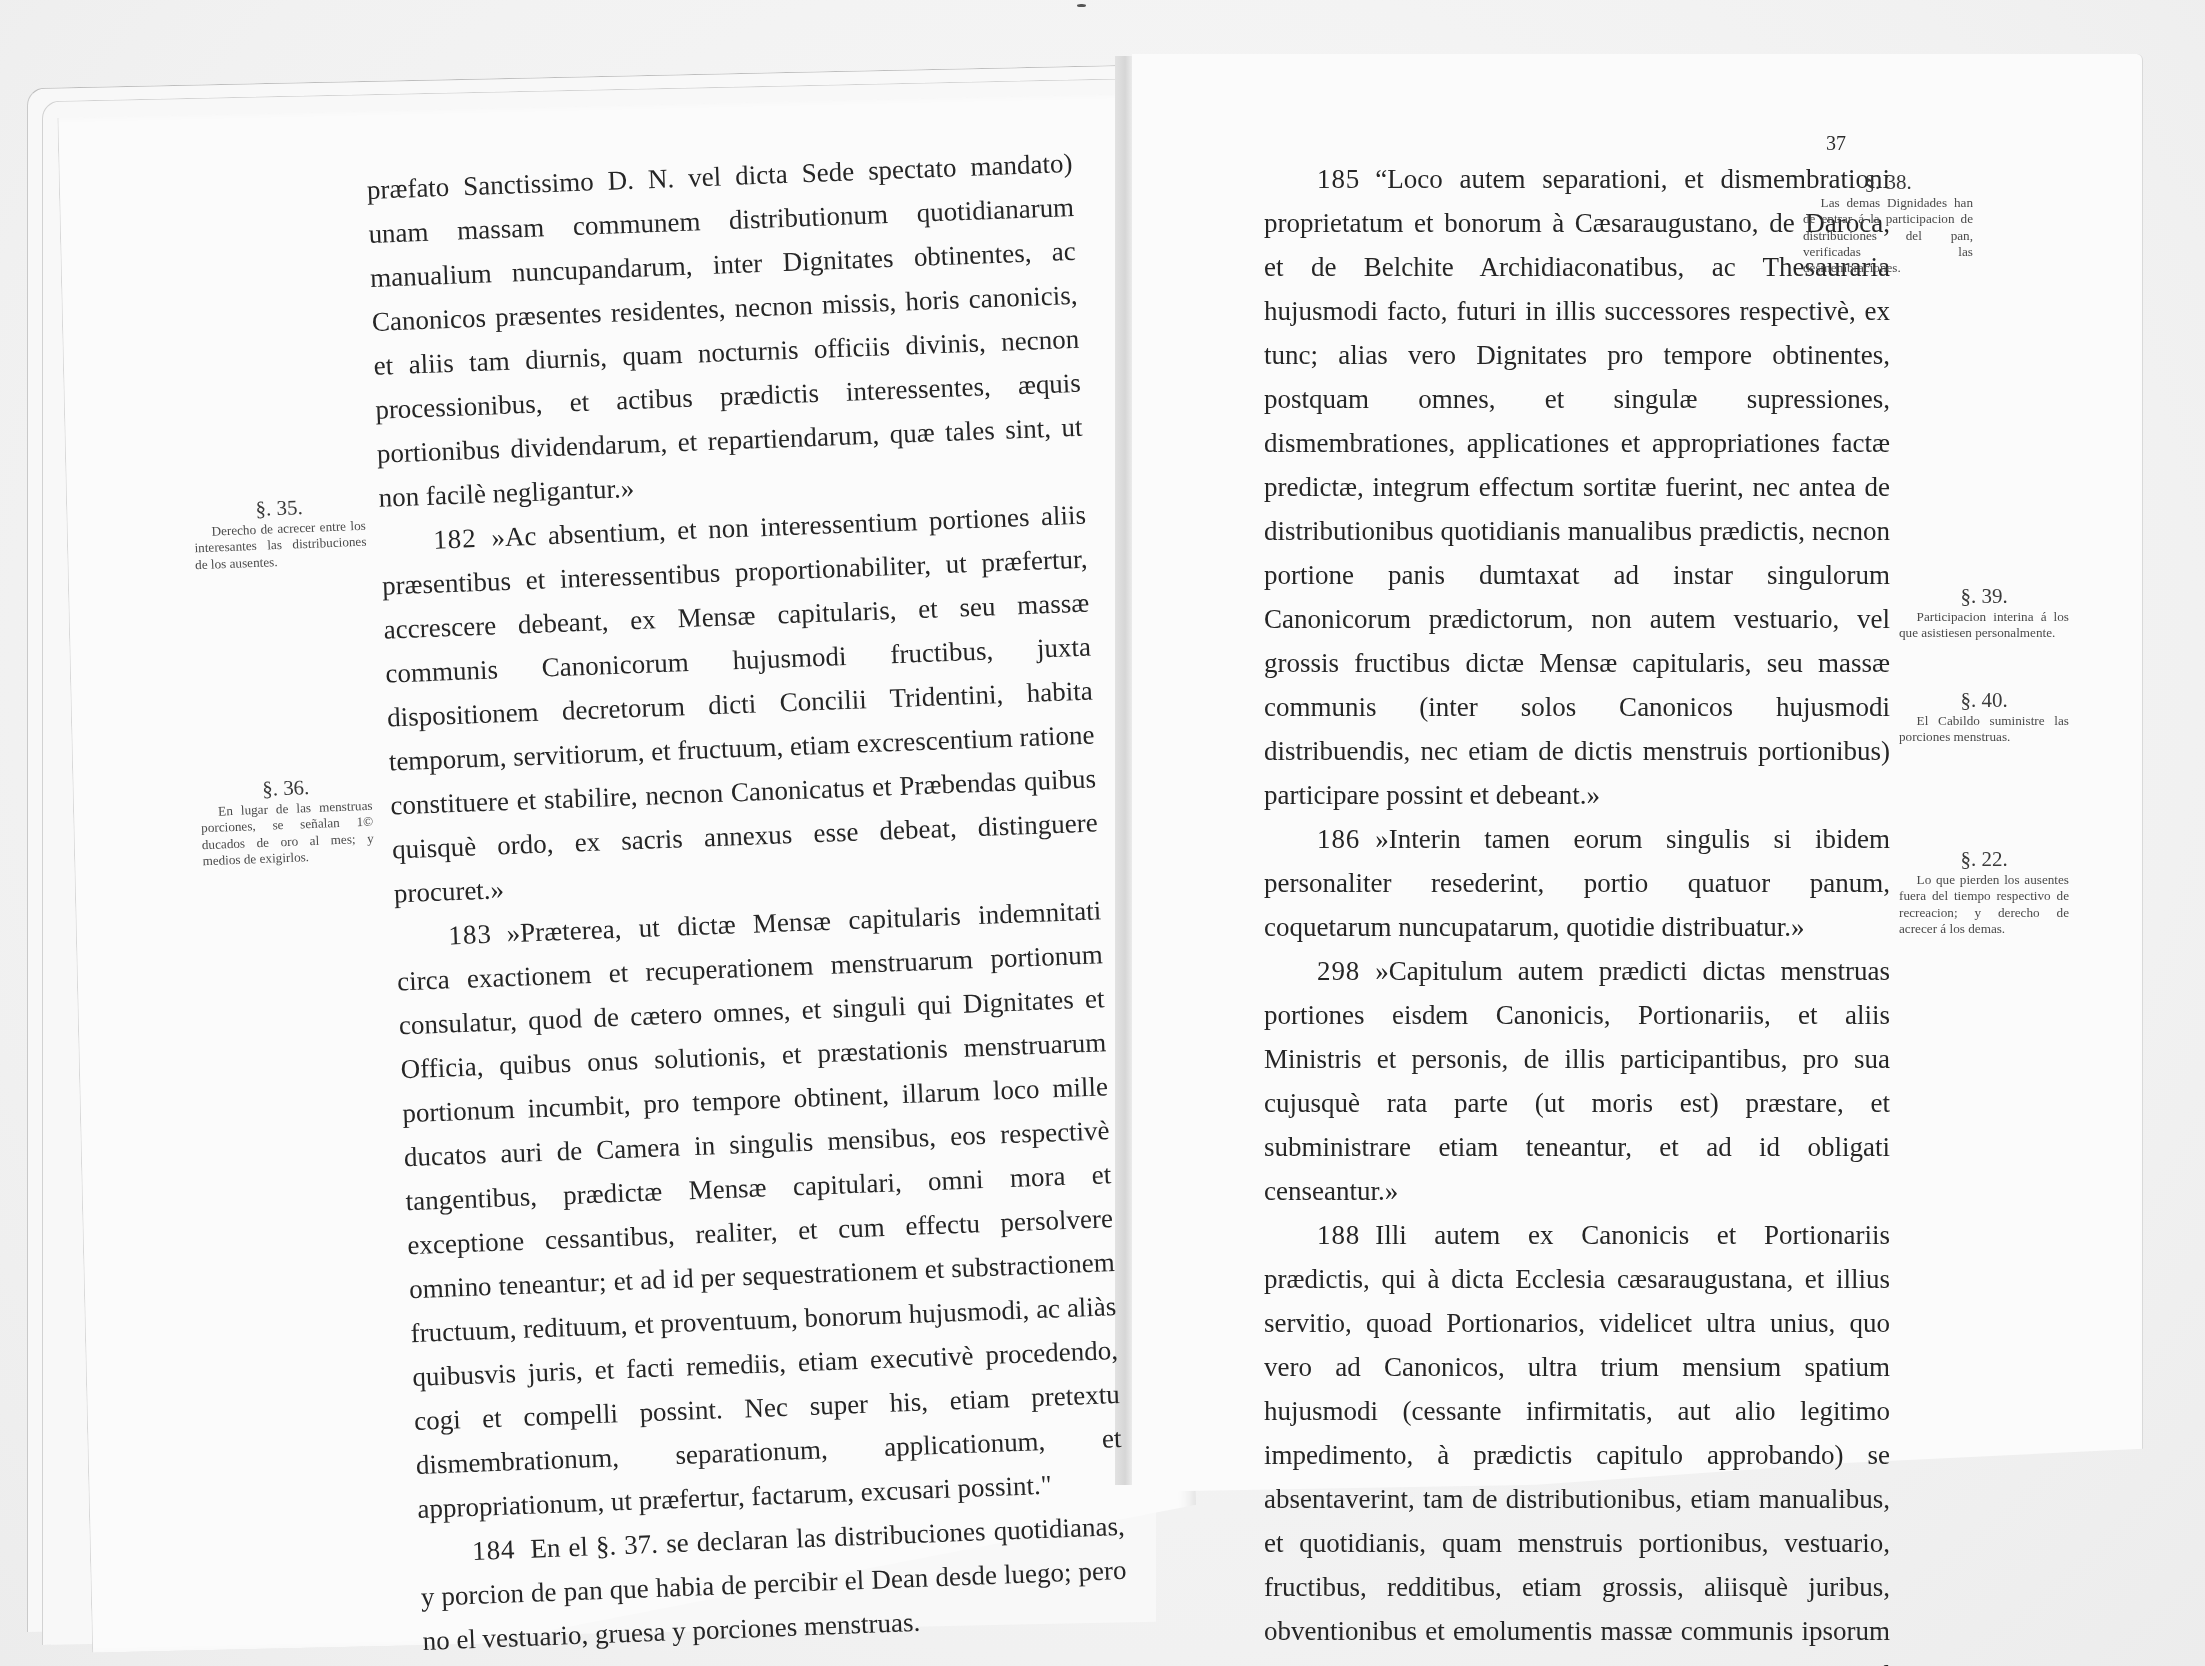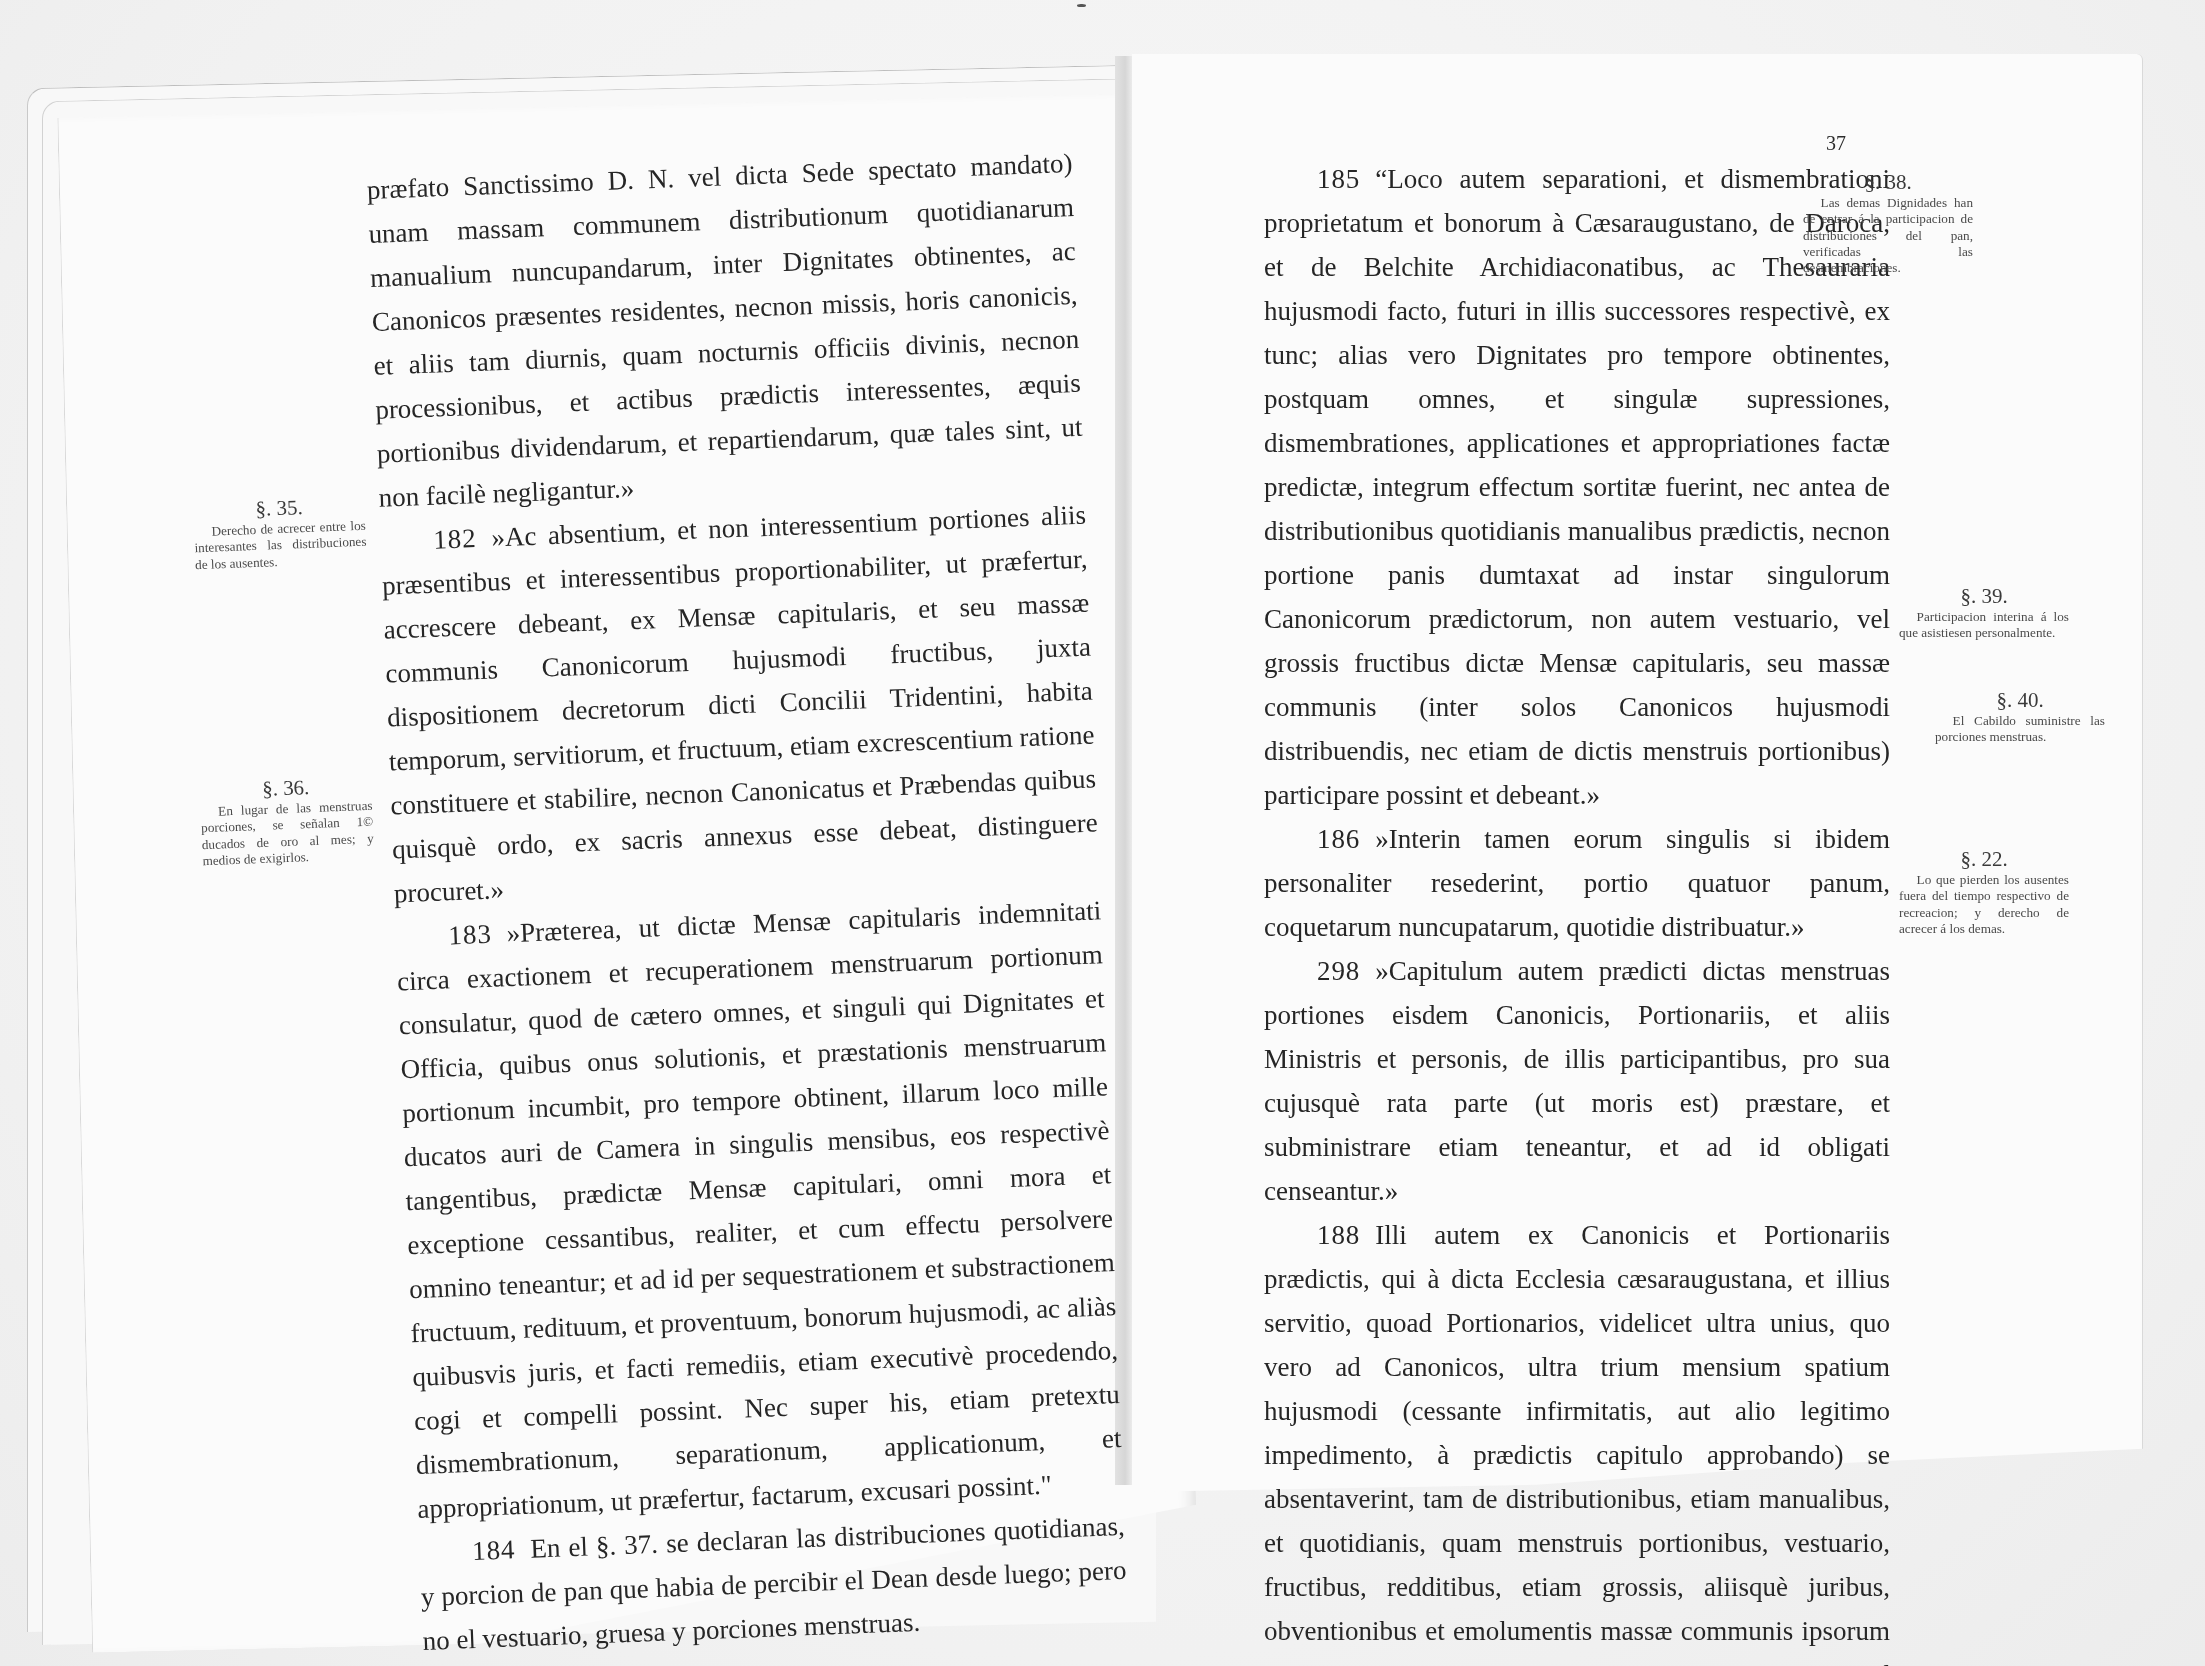--- a/index.html
+++ b/index.html
@@ -70,21 +70,21 @@
   .note {
     position: absolute; font-size: 13.2px; line-height: 16.3px; color: #4a4a4a;
     text-align: justify;
   }
   .note .sec { display: block; text-align: center; font-size: 21px; line-height: 25px; color: #3a3a3a; }
   .note .txt { text-indent: 17.6px; display: block; }
   .note-l1 { left: 194px; top: 496px; width: 172px; transform: rotate(-2.2deg); }
   .note-l2 { left: 201px; top: 776px; width: 172px; transform: rotate(-2.2deg); }
   .note-r1 { left: 1803px; top: 170px; width: 170px; }
   .note-r2 { left: 1899px; top: 584px; width: 170px; }
-  .note-r3 { left: 1899px; top: 688px; width: 170px; margin-left: 36px; }
+  .note-r3 { left: 1899px; top: 688px; width: 170px; }
   .note-r4 { left: 1899px; top: 847px; width: 170px; }
 </style>
 </head>
 <body>
 
 <div class="scan">
   <div class="speck"></div>
 
   <div class="leaf-stack"></div>
   <div class="leaf-stack inner"></div>

